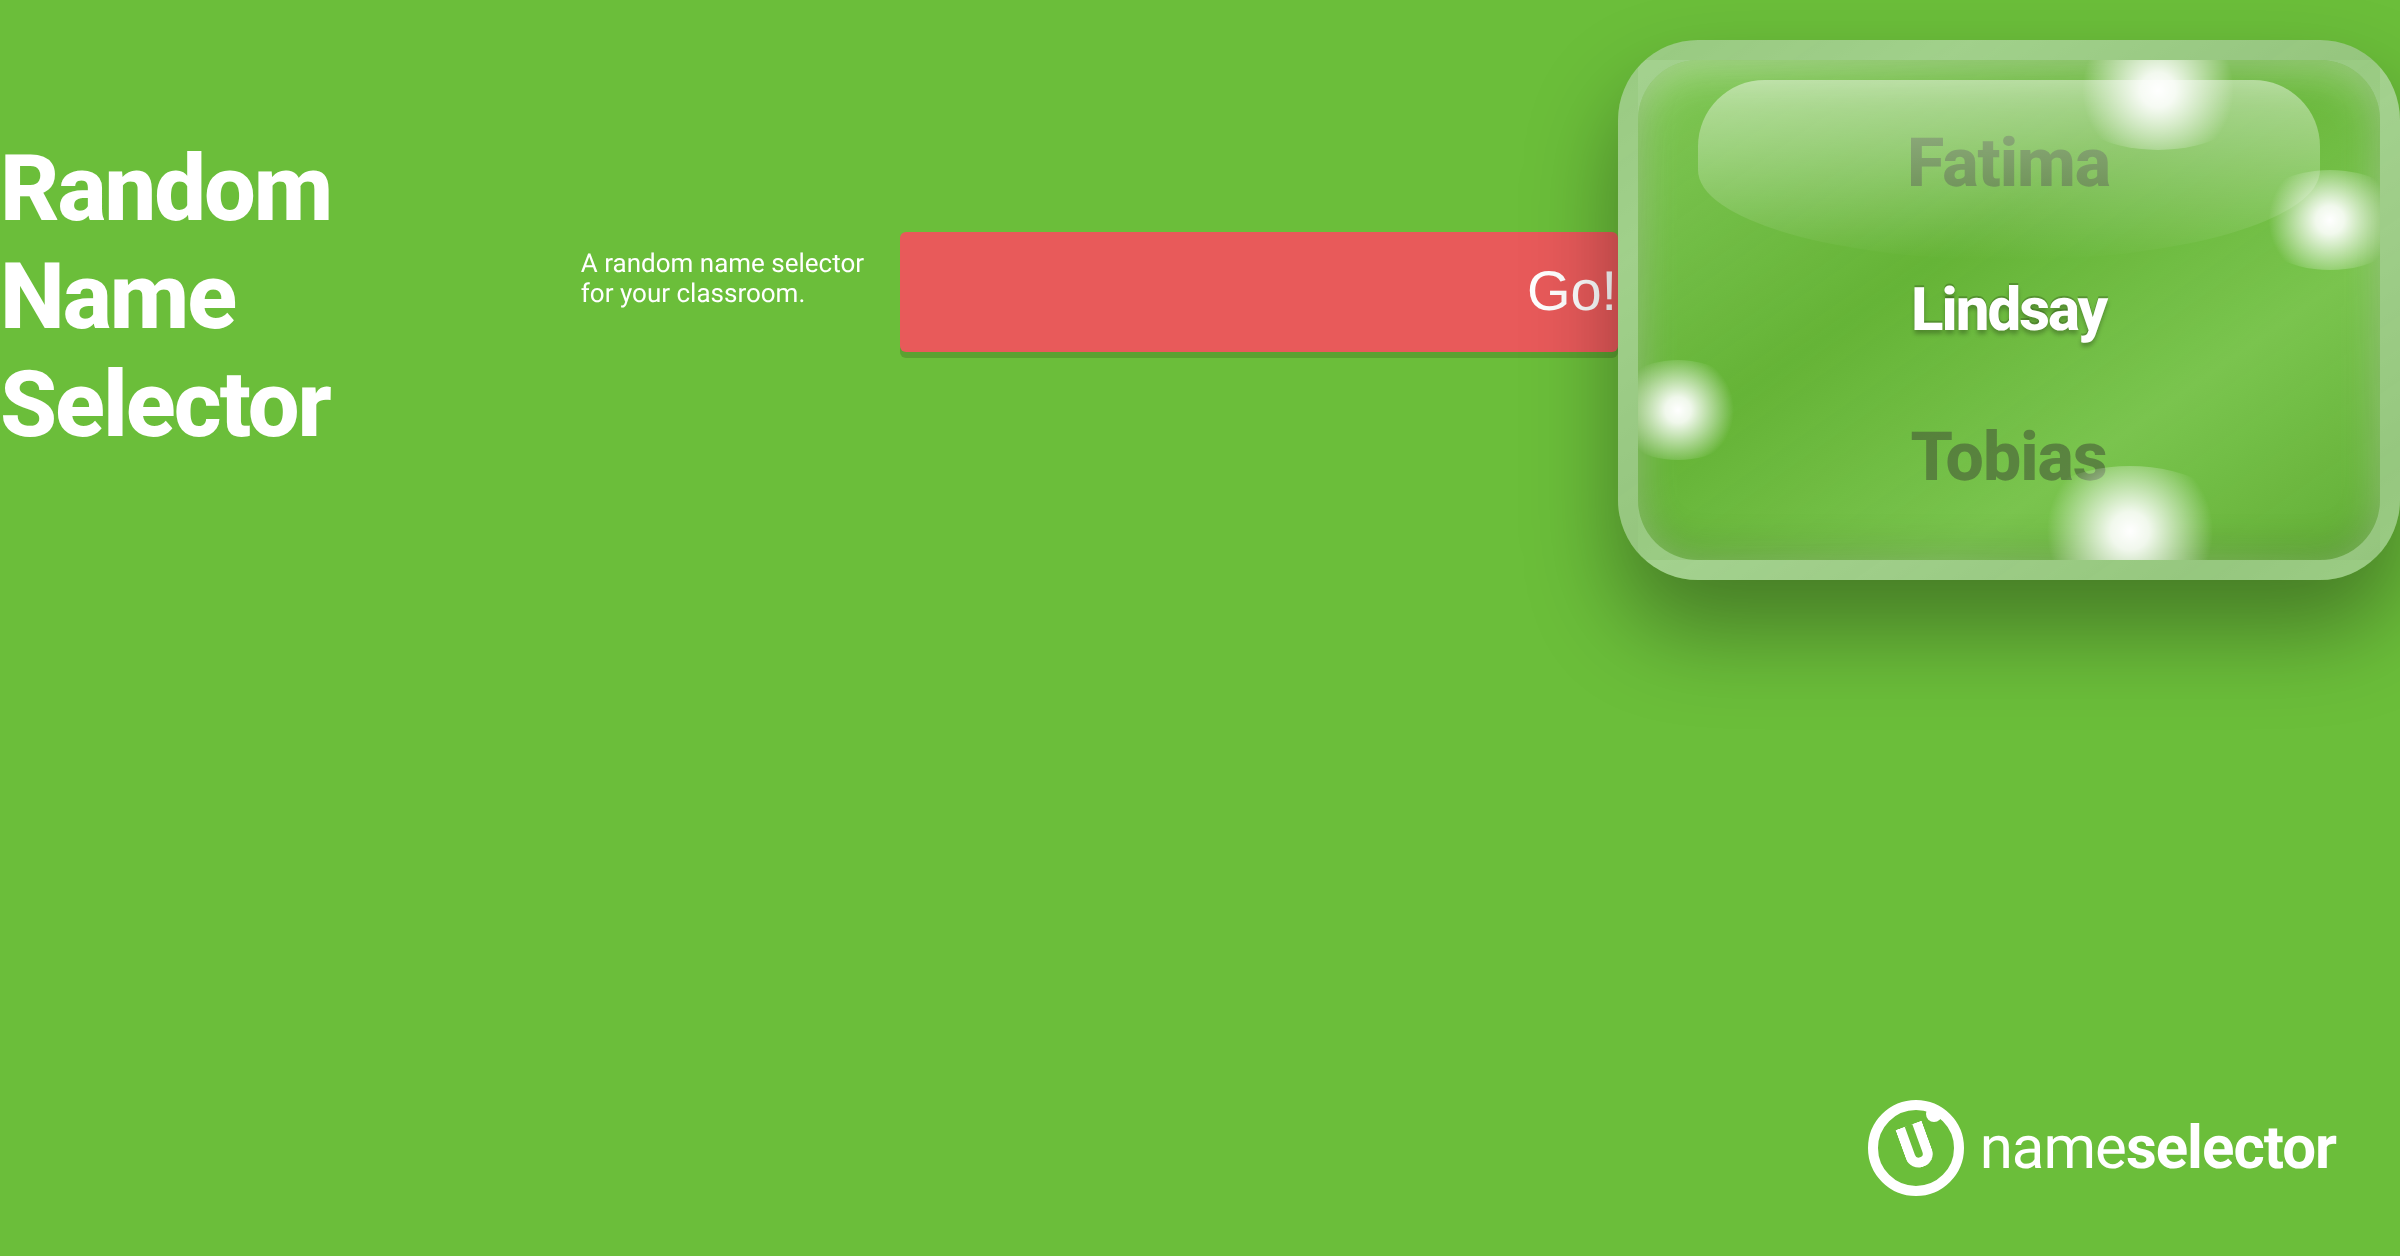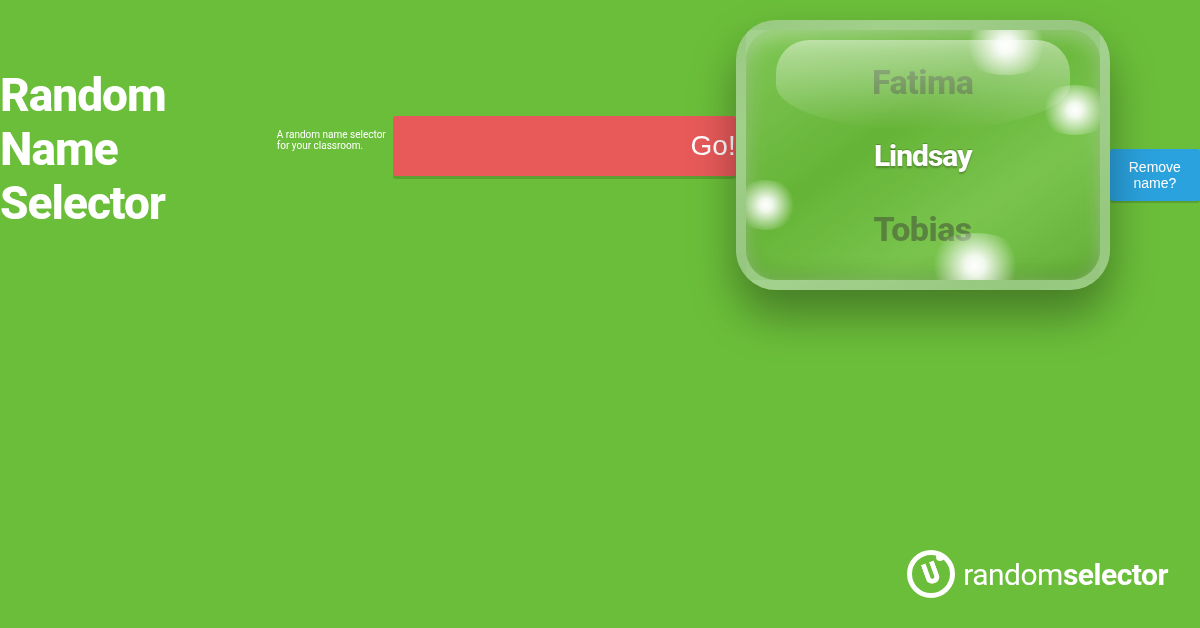--- a/index.html
+++ b/index.html
@@ -20,21 +20,21 @@
     }
     .title {
       color: #fff;
       font-size: 46px;
       font-weight: 800;
       letter-spacing: -1px;
       margin-bottom: 12px;
     }
     .subtitle {
       color: #fff;
-      font-size: 10px;
+      font-size: 13px;
       font-weight: 400;
       margin-bottom: 30px;
     }
     .go-btn {
       width: 580px;
       height: 60px;
       background: #e85a5a;
       color: #fff;
       font-size: 28px;
       font-weight: 400;
@@ -165,23 +165,22 @@
   <div class="display-panel">
     <div class="name-item name-top">Fatima</div>
     <div class="name-selected">Lindsay</div>
     <div class="name-item name-bot">Tobias</div>
     <div class="glare g1"></div>
     <div class="glare g2"></div>
     <div class="glare g3"></div>
     <div class="glare g4"></div>
   </div>
 
-  <button class="remove-btn">Remove name?</button>
 </div>
 
 <div class="brand">
   <div class="brand-logo">
     <div class="brand-logo-inner"></div>
   </div>
   <div class="brand-text">
-    <span>random</span><b>selector</b>
+    <span>name</span><b>selector</b>
   </div>
 </div>
 
 </body></html>

